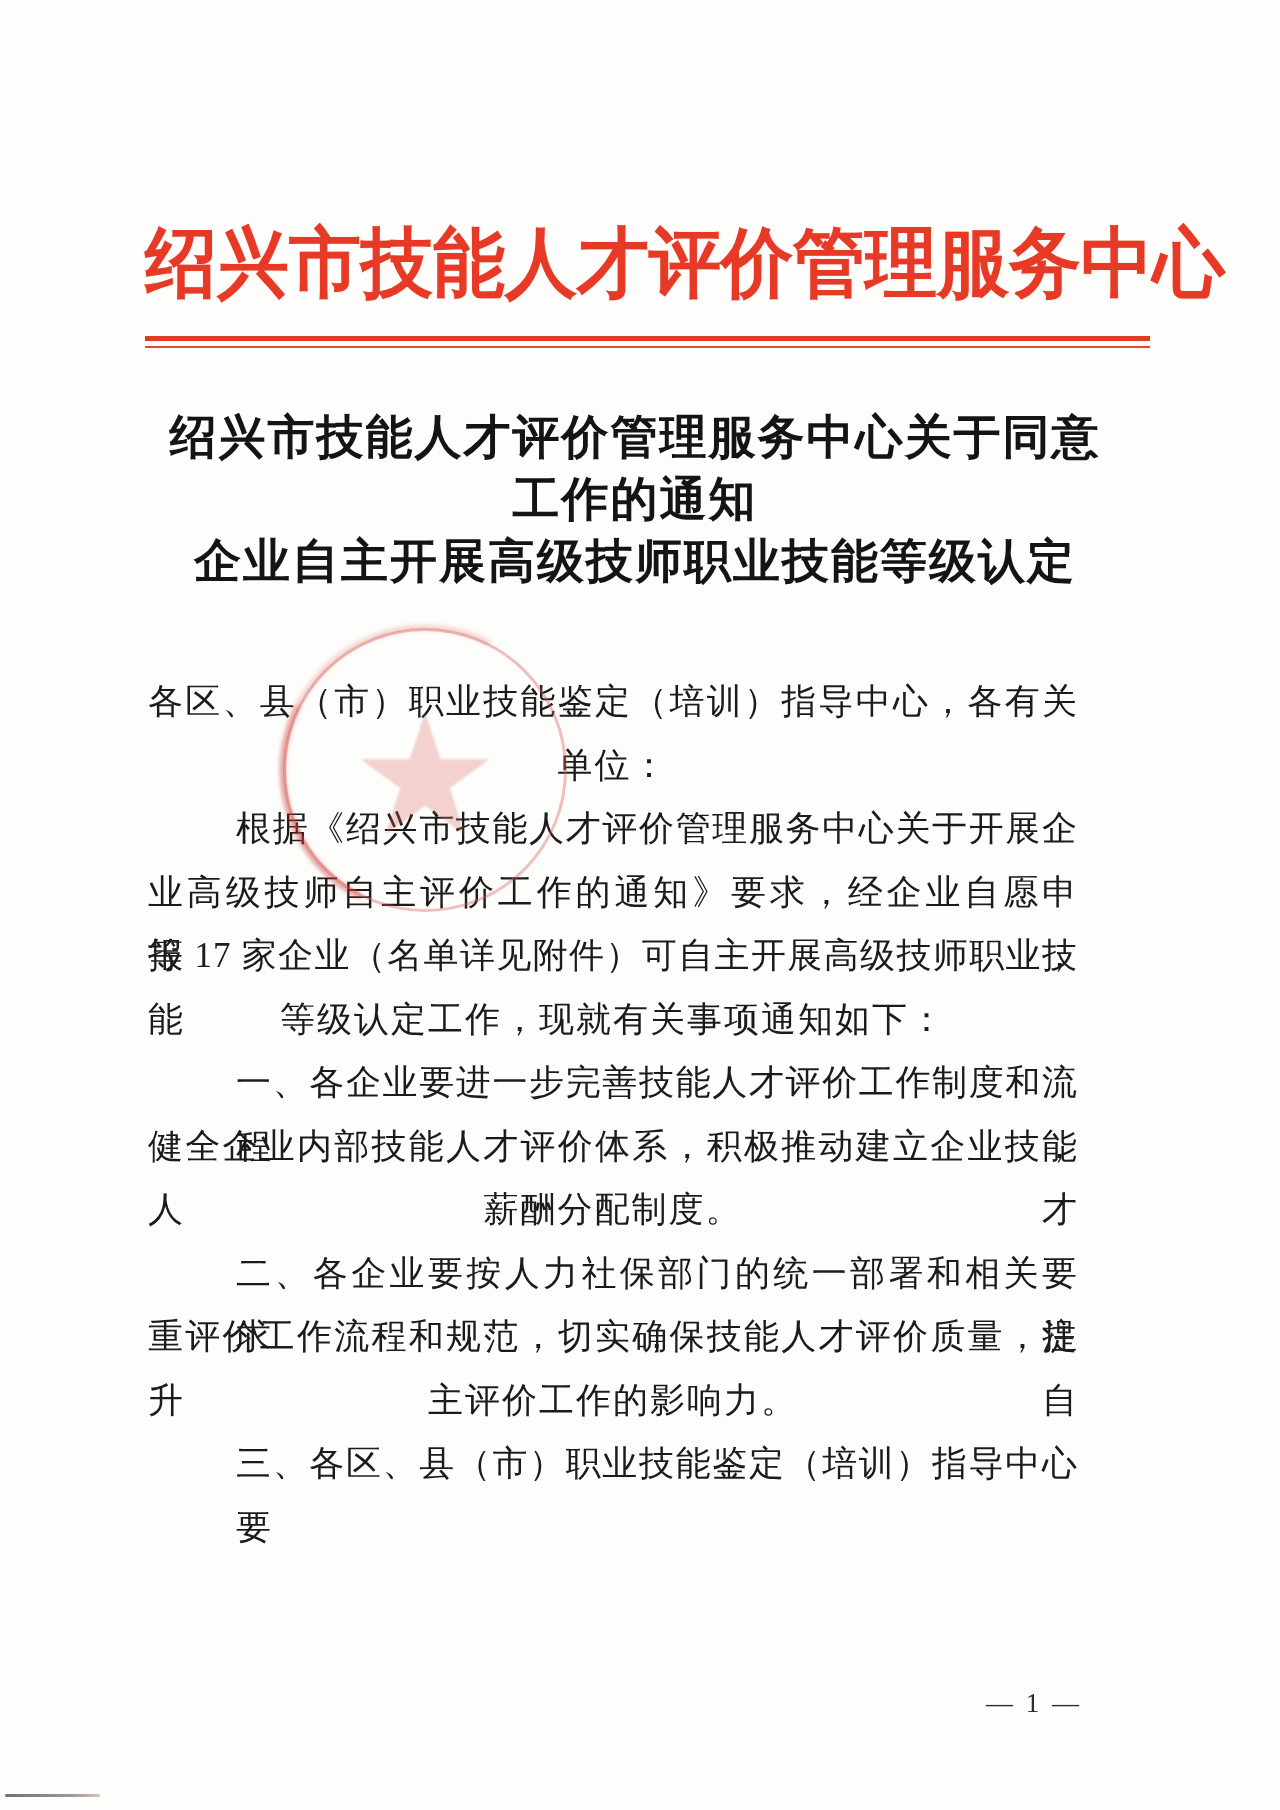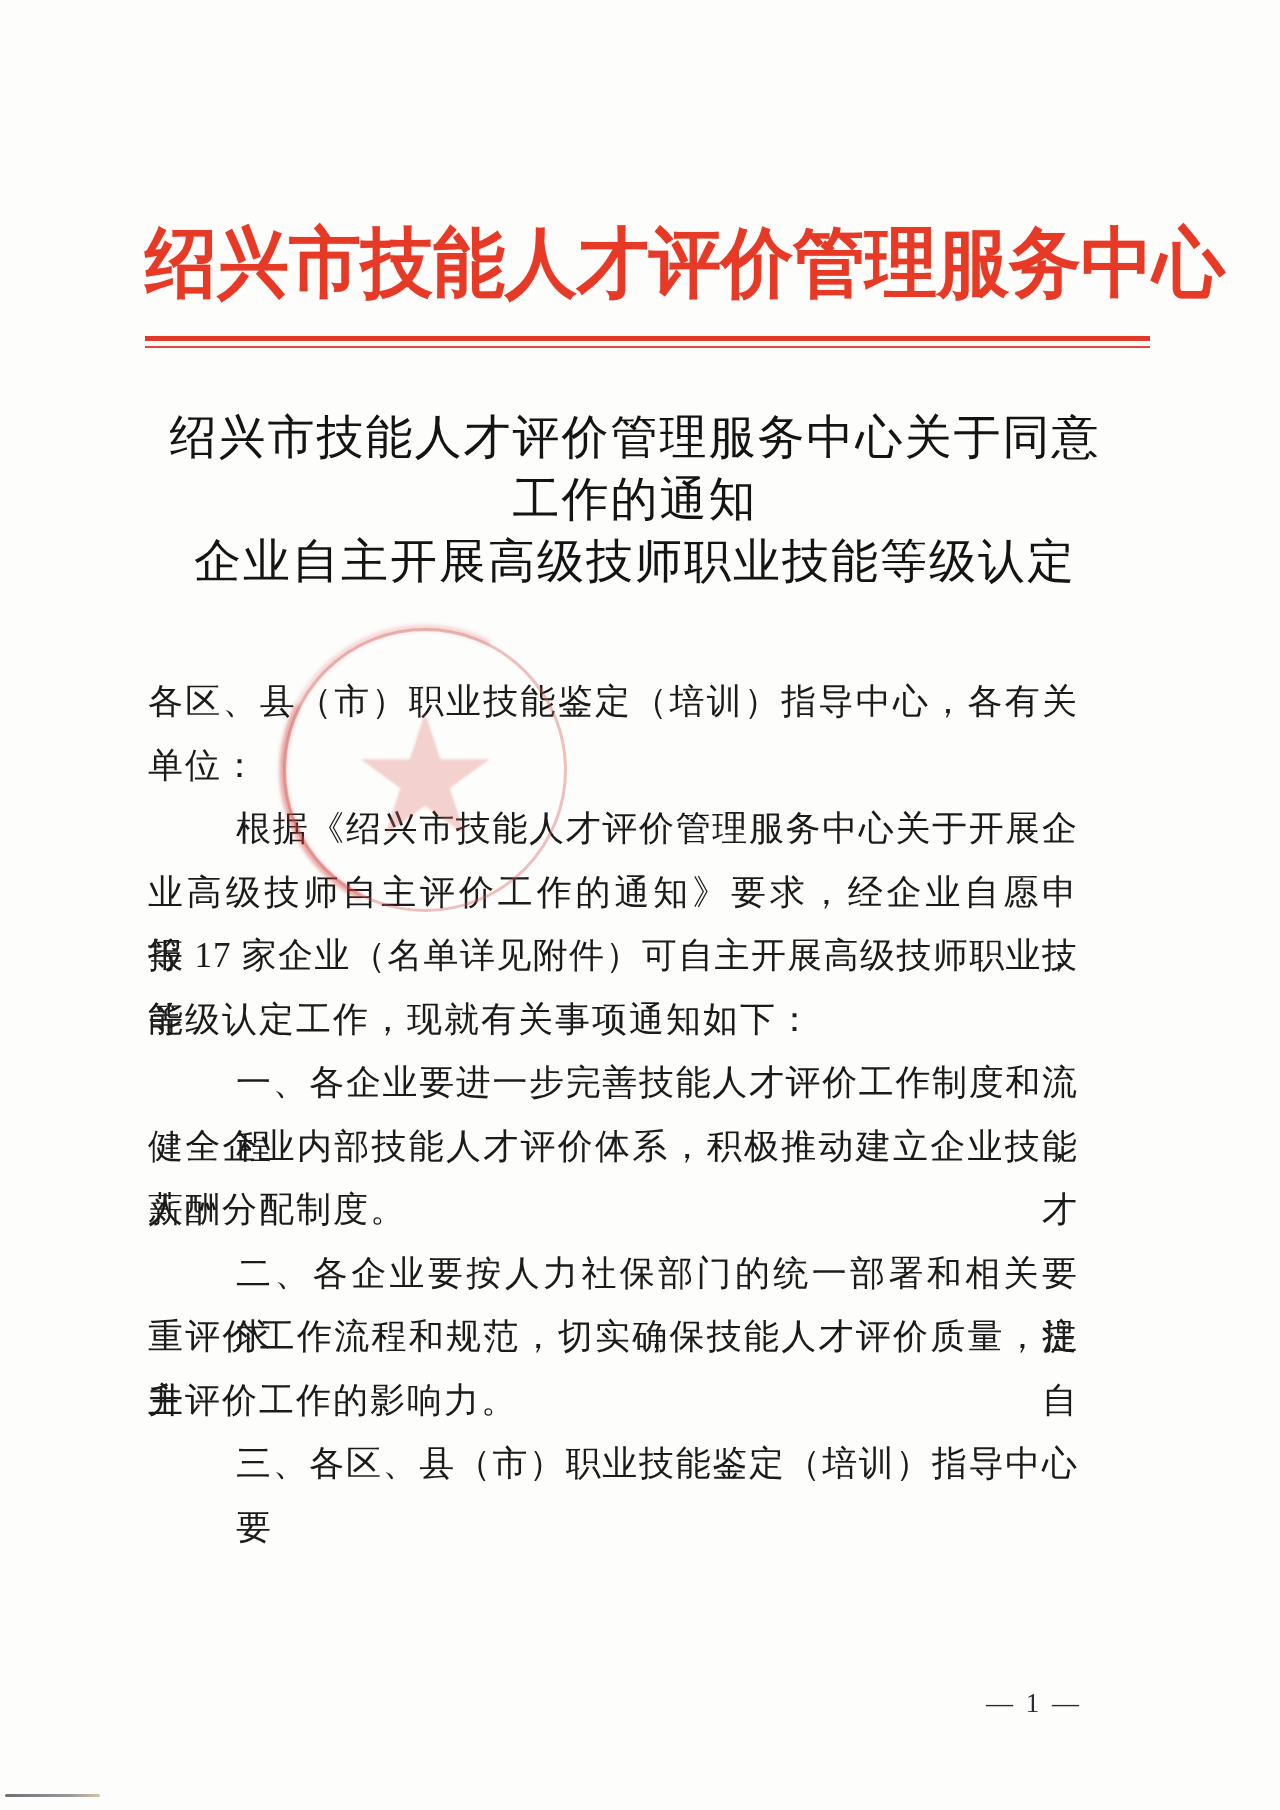--- a/index.html
+++ b/index.html
@@ -26,21 +26,21 @@
   }
   .rule{position:absolute;left:145px;top:336px;width:1005px;}
   .rule-thick{height:5px;background:#e23a28;}
   .rule-thin{height:2px;background:#e8463a;margin-top:5px;}
   
   .doc-title{
     position:absolute;
     left:10px;top:406px;width:1250px;
     text-align:center;
     font-family:"Liberation Sans","DejaVu Sans",sans-serif;
-    font-weight:400;
+    font-weight:700;
     font-size:47px;
     line-height:62px;
     letter-spacing:2px;
     color:#141414;
   }
   
   .seal{
     position:absolute;
     left:283px;top:628px;width:278px;height:278px;
     border:3px solid rgba(214,90,84,.38);
@@ -74,21 +74,21 @@
     font-family:"Liberation Serif","DejaVu Serif",serif;
     font-size:35px;
     color:#1b1b1b;
     z-index:2;
   }
   .bline{
     height:63.5px;
     line-height:63.5px;
     letter-spacing:2px;
     white-space:nowrap;
-    text-align:left;
+    text-align:center;
   }
   .bline.fill{
     white-space:normal;
     text-align:justify;
     text-align-last:justify;
     letter-spacing:1px;
     font-family:Liberation Serif, serif;
   }
   .bline.ind{padding-left:88px;}
   

